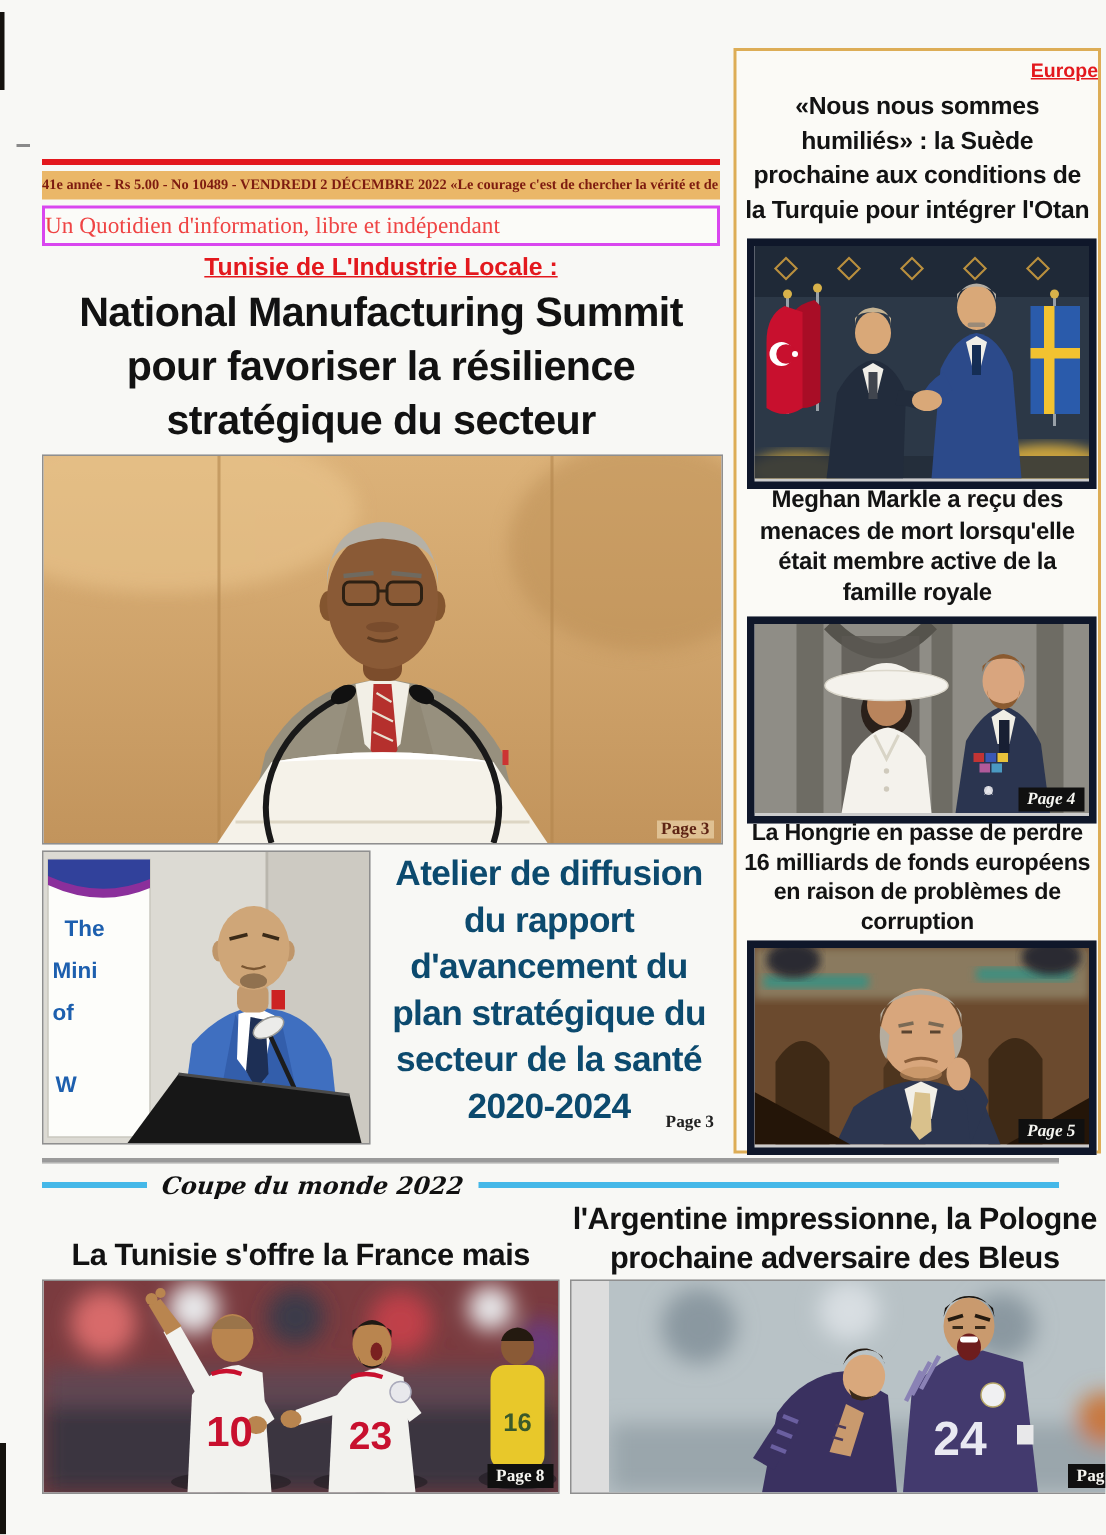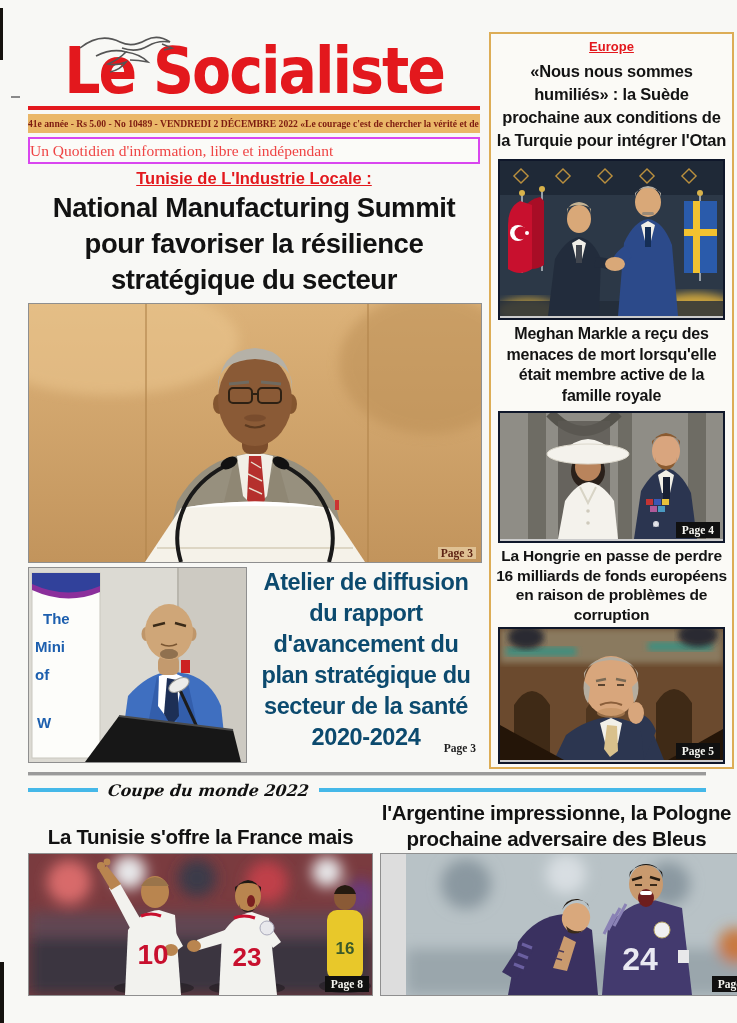--- a/index.html
+++ b/index.html
@@ -36,28 +36,28 @@
   
   .health-photo{left:28px;top:567px;width:217px;height:194px;}
   .health-headline{position:absolute;left:252px;top:567px;width:228px;text-align:center;color:#0c4a6e;
     font-size:23.5px;font-weight:bold;letter-spacing:-.4px;line-height:31px;}
   .health-pageref{position:absolute;left:252px;top:742px;width:224px;text-align:right;color:#222;
     font-family:"Liberation Serif",serif;font-weight:bold;font-size:11.5px;}
 
   
   .sidebar{position:absolute;left:489px;top:32px;width:241px;height:733px;border:2px solid #ddad56;
     background:#fbfaf6;}
-  .sb-label{position:absolute;top:5px;left:0;width:100%;text-align:center;color:#e3181d;
+  .sb-label{position:absolute;top:5px;left:0;width:100%;text-align:right;color:#e3181d;
     font-size:13px;font-weight:bold;text-decoration:underline;}
   .sb-h{position:absolute;left:4px;width:233px;text-align:center;color:#131313;font-weight:bold;
     letter-spacing:-.2px;}
   .sb-h1{top:26px;font-size:16.5px;line-height:23px;}
   .sb-h2{top:290px;font-size:16px;line-height:20.5px;}
   .sb-h3{top:512px;font-size:15.5px;line-height:19.5px;}
-  .sb-photo{position:absolute;left:7px;width:223px;border:2px solid #0f172a;background:#ccc;overflow:hidden;}
+  .sb-photo{position:absolute;left:7px;width:223px;border:5px solid #0f172a;background:#ccc;overflow:hidden;font-style:italic;}
   .sb-photo1{top:125px;height:157px;}
   .sb-photo2{top:377px;height:128px;}
   .sb-photo3{top:593px;height:133px;}
   .page-chip{position:absolute;right:3px;bottom:3px;background:#101010;color:#f5f5f0;
     font-family:"Liberation Serif",serif;font-weight:bold;font-size:11.5px;padding:0 6px;line-height:16px;}
 
   
   .gray-rule{position:absolute;left:28px;top:772px;width:678px;height:3px;background:#9a9a9a;
     border-bottom:1px solid #cfcfcd;}
   .wc-banner{position:absolute;left:28px;top:780px;width:678px;height:20px;display:flex;align-items:center;}
@@ -77,31 +77,20 @@
 </head>
 <body>
 
 <div class="page">
 
   <div class="edge-bar" style="left:0;top:8px;width:3px;height:52px;"></div>
   <div class="edge-bar" style="left:0;top:962px;width:4px;height:61px;"></div>
   <div class="crop-dash" style="left:11px;top:96px;"></div>
   <div class="crop-dash" style="left:722px;top:96px;"></div>
 
-  <div class="masthead">
-    <svg class="bird" viewBox="0 0 118 46">
-      <g fill="none" stroke="#555" stroke-width="1.6">
-        <path d="M14 18 Q34 2 54 12 Q66 18 80 10 Q92 4 104 12 Q92 10 82 16 Q70 23 56 18"></path>
-        <path d="M30 26 Q46 18 60 22 Q52 30 42 34 Q50 36 60 32 Q54 40 44 42"></path>
-        <path d="M60 22 Q74 24 82 32 Q72 30 64 30"></path>
-        <path d="M96 14 L106 18 L98 20"></path>
-      </g>
-    </svg>
-    <div class="mast-title">Le Socialiste</div>
-  </div>
   <div class="red-rule"></div>
   <div class="issue-bar">41e année - Rs 5.00 - No 10489 - VENDREDI 2 DÉCEMBRE 2022  «Le courage c'est de chercher la vérité et de la dire» - Jaurès</div>
   <div class="slogan-box">Un Quotidien d'information, libre et indépendant</div>
 
   <div class="kicker">Tunisie de L'Industrie Locale :</div>
   <div class="lead-headline">National Manufacturing Summit pour favoriser la résilience stratégique du secteur manufacturier</div>
 
   <div class="photo-frame lead-photo">
     <svg viewBox="0 0 452 258" width="452" height="258">
       <defs>

